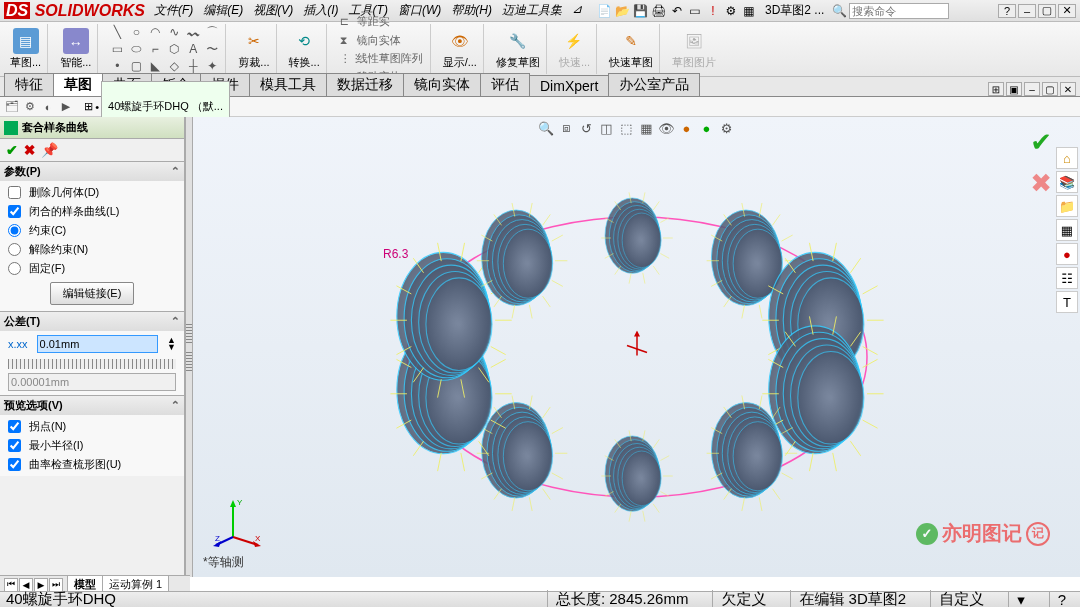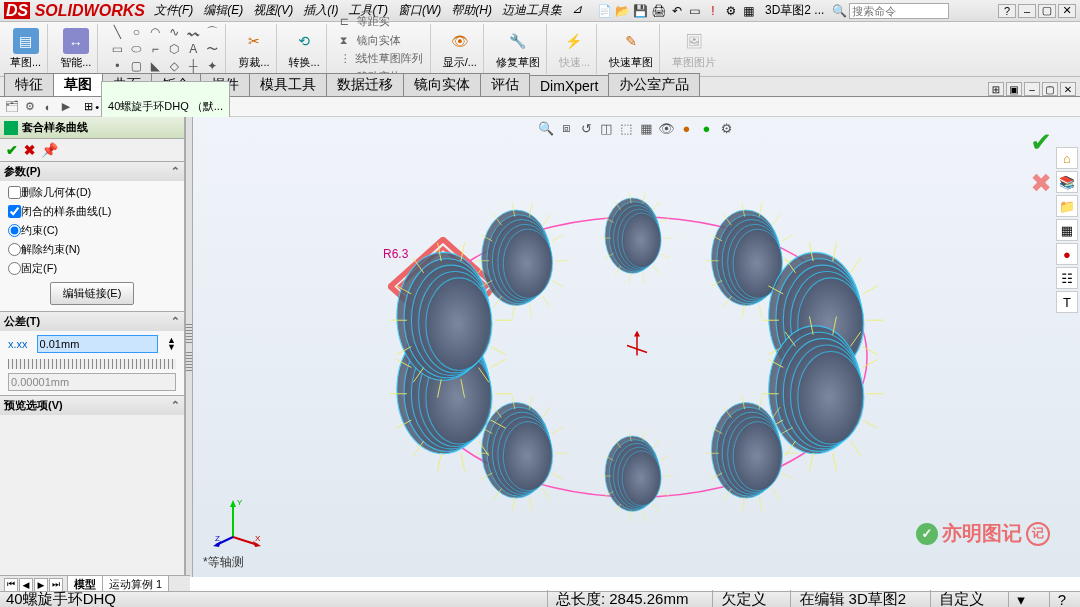--- a/index.html
+++ b/index.html
@@ -50,21 +50,21 @@
 .proppanel .header .ic { width:14px; height:14px; background:#0a5; }
 .proppanel .confirm { padding:3px 6px; display:flex; gap:6px; }
 .proppanel .confirm span { font-size:14px; font-weight:bold; }
 .proppanel .confirm .ok { color:#090; }
 .proppanel .confirm .cancel { color:#c00; }
 .proppanel .confirm .q { color:#06c; }
 .proppanel .section { border-top:1px solid #aaa; }
 .proppanel .section .shead { background:linear-gradient(#eee,#ddd); padding:2px 4px; font-weight:bold; display:flex; align-items:center; justify-content:space-between; }
 .proppanel .section .shead .chev { color:#666; }
 .proppanel .section .sbody { padding:4px 8px; display:flex; flex-direction:column; gap:4px; background:#f8f8f8; }
-.proppanel label { display:flex; align-items:center; gap:0; }
+.proppanel label { display:flex; align-items:center; gap:8px; }
 .proppanel input[type=text] { width:100%; border:1px solid #aaa; padding:2px; font-size:11px; }
 .proppanel input.sel { background:#cce5ff; border:1px solid #3399ff; }
 .proppanel button.btn { padding:3px 12px; border:1px solid #888; background:linear-gradient(#fff,#ddd); border-radius:2px; margin:2px auto; font-size:11px; }
 .proppanel .ruler { height:10px; background:repeating-linear-gradient(90deg,#888,#888 1px,#eee 1px,#eee 4px); margin-top:2px; }
 
 .splitter { width:8px; background:#e0e0e0; border-left:1px solid #aaa; border-right:1px solid #aaa; display:flex; flex-direction:column; align-items:center; justify-content:center; gap:8px; }
 .splitter .g { width:6px; height:20px; background:repeating-linear-gradient(0deg,#888,#888 1px,#e0e0e0 1px,#e0e0e0 3px); }
 
 .viewport { flex:1; position:relative; background:linear-gradient(#f0f4fa,#e0e8f0); }
 .viewport .viewtools { position:absolute; top:2px; left:50%; transform:translateX(-50%); display:flex; gap:2px; }
@@ -331,20 +331,34 @@
         <div class="ruler"></div>
         <input type="text" style="background: rgb(240, 240, 240); color: rgb(136, 136, 136);" value="0.00001mm">
       </div>
     </div>
 
     <div class="section">
       <div class="shead">
         <span>预览选项(V)</span>
           <span class="chev">⌃</span>
       </div>
+      <div class="sbody">
+        <label>
+            <input type="checkbox" checked="" style="">
+            <span>拐点(N)</span>
+          </label>
+        <label>
+            <input type="checkbox" checked="" style="">
+            <span>最小半径(I)</span>
+          </label>
+        <label>
+            <input type="checkbox" checked="" style="">
+            <span>曲率检查梳形图(U)</span>
+          </label>
+      </div>
     </div>
   </div>
 
   <div class="splitter">
     <div class="g"></div>
       <div class="g"></div>
   </div>
 
   <div class="viewport">
     <div class="viewtools">
@@ -368,28 +382,20 @@
     <div class="rightbar">
       <span style="color:#c80">⌂</span>
       <span>📚</span>
       <span>📁</span>
       <span>▦</span>
       <span style="color:#c00">●</span>
       <span>☷</span>
       <span>T</span>
     </div>
 
-    <div class="wm1">
-      <svg viewBox="0 0 100 90">
-          <polygon points="50,2 98,45 50,88 2,45" fill="none" stroke="#e44" stroke-width="5"></polygon>
-          <polygon points="50,10 90,45 50,80 10,45" fill="none" stroke="#e44" stroke-width="3"></polygon>
-          <text x="50" y="42" text-anchor="middle" fill="#e44" font-size="18" font-weight="bold">圖亦</text>
-          <text x="50" y="62" text-anchor="middle" fill="#e44" font-size="18" font-weight="bold">記明</text>
-        </svg>
-    </div>
 
     <div class="dim">R6.3</div>
 
     <div class="ring">
       <svg class="path" viewBox="0 0 540 360">
         <defs>
           <radialGradient id="gGrad">
               <stop offset="0%" stop-color="#7d8aa1"></stop>
               <stop offset="100%" stop-color="#4b586f"></stop>
             </radialGradient>

